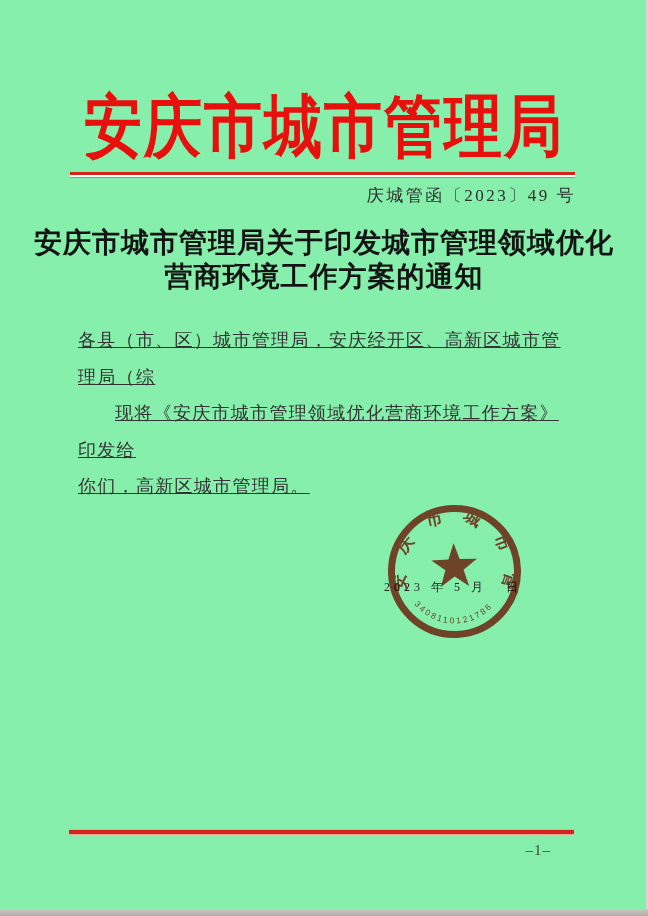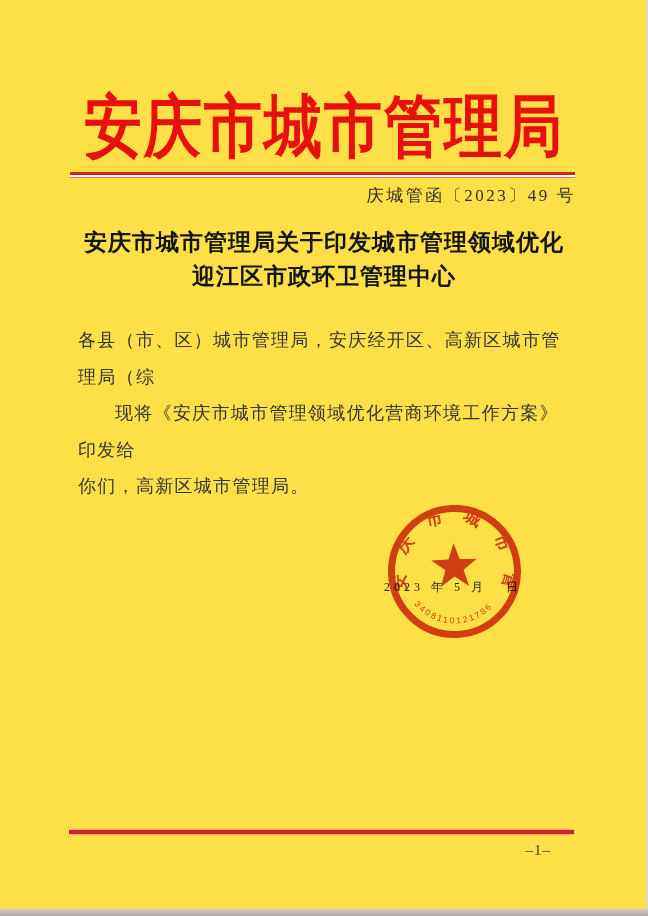--- a/index.html
+++ b/index.html
@@ -1,17 +1,17 @@
 <!DOCTYPE html>
 <html><head>
 <meta charset="utf-8">
 <style>
   html,body { margin:0; padding:0; background:#ffffff; }
   .page {
-    position:relative; width:648px; height:916px; background:#fde047;
+    position:relative; width:648px; height:916px; background:#86efac;
     overflow:hidden;
     font-family:"Liberation Serif","DejaVu Serif",serif;
   }
   
   .edge-right { position:absolute; top:0; right:0; width:2px; height:100%;
     background:#d8d8d8; }
   .edge-bottom { position:absolute; bottom:0; left:0; width:100%; height:7px;
     background:linear-gradient(to bottom,#cfc8c4 0,#b2aaa6 100%); }
 
   
@@ -29,25 +29,25 @@
       #ea7168 4.5px, #ea7168 6px,
       transparent 6px);
   }
   .doc-number {
     position:absolute; top:184px; right:72px;
     font-size:17px; color:#2e2e2e; letter-spacing:2.5px; white-space:nowrap;margin-left:36px;
   }
   .doc-title {
     position:absolute; top:226px; left:0; width:100%;
     text-align:center; font-weight:bold; color:#141414;
-    font-size:23px; line-height:34px; letter-spacing:1px;
+    font-size:28px; line-height:34px; letter-spacing:1px;
   }
   .body-block {
     position:absolute; left:78px; top:322px; width:500px;
-    font-size:18px; line-height:36.5px; letter-spacing:1.3px; color:#343434;
+    font-size:18px; line-height:36.5px; letter-spacing:1.3px; color:#343434;text-decoration:underline;
   }
   .body-block .indent { text-indent:37px; }
 
   .date-line {
     position:absolute; top:579px; left:384px; z-index:1;
     display:flex; align-items:baseline; gap:19px;
     font-size:12px; color:#242424; letter-spacing:4px; white-space:nowrap;
   }
   .seal {
     position:absolute; left:384px; top:501px; width:141px; height:141px;
@@ -75,21 +75,21 @@
 <div class="page">
 
   <div class="masthead">安庆市城市管理局</div>
 
   <div class="rule-top"></div>
 
   <div class="doc-number">庆城管函〔2023〕49 号</div>
 
   <div class="doc-title">
     <div>安庆市城市管理局关于印发城市管理领域优化</div>
-    <div>迎江区市政环卫管理中心</div>
+    <div>营商环境工作方案的通知</div>
   </div>
 
   <div class="body-block">
     <div>各县（市、区）城市管理局，安庆经开区、高新区城市管理局（综</div>
     <div class="indent">现将《安庆市城市管理领域优化营商环境工作方案》印发给</div>
     <div>你们，高新区城市管理局。</div>
   </div>
 
   <div class="date-line">
     <span>2023 年 5 月</span>

